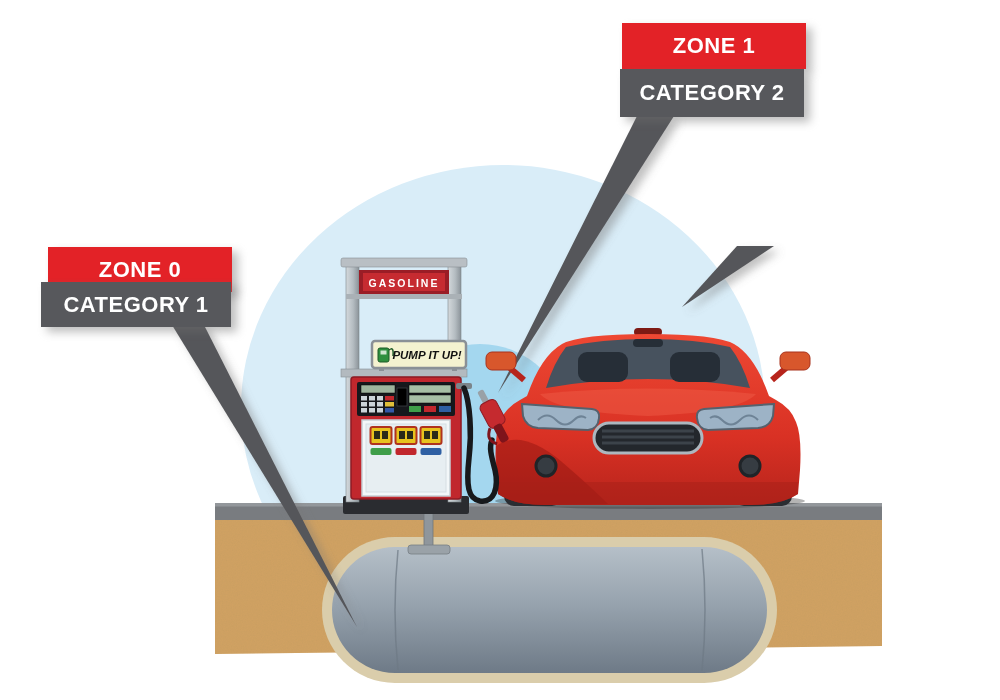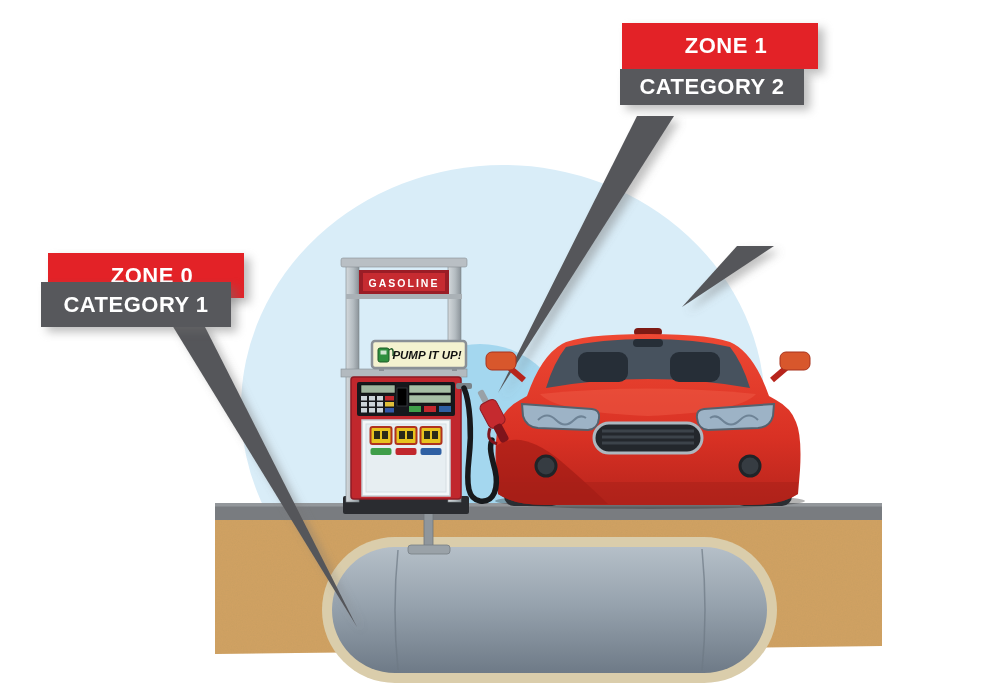--- a/index.html
+++ b/index.html
@@ -2,26 +2,26 @@
 <html><head>
 <meta charset="utf-8">
 <style>
   html,body{margin:0;padding:0;background:#ffffff;}
   body{width:1000px;height:700px;overflow:hidden;font-family:"Liberation Sans",sans-serif;}
   .stage{position:relative;width:1000px;height:700px;background:#ffffff;}
   .stage svg{position:absolute;left:0;top:0;}
   .label-box{position:absolute;display:flex;align-items:center;justify-content:center;
     color:#ffffff;font-weight:700;font-size:22px;letter-spacing:.5px;
     filter:drop-shadow(6px 5px 5px rgba(110,110,110,.45));}
-  .zone-box{background:#e32227;padding-left:12px;}
+  .zone-box{background:#e32227;}
   .cat-box{background:#57585c;}
-  #zone0-red{left:48px;top:253px;width:184px;height:45px;}
+  #zone0-red{left:48px;top:247px;width:184px;height:45px;}
   #zone0-gray{left:41px;top:282px;width:190px;height:45px;}
   #zone1-red{left:622px;top:23px;width:184px;height:46px;}
-  #zone1-gray{left:620px;top:69px;width:184px;height:36px;text-align:center;}
+  #zone1-gray{left:620px;top:69px;width:184px;height:48px;text-align:center;}
   #zone2-red{left:716px;top:155px;width:182px;height:45px;}
   #zone2-gray{left:711px;top:200px;width:190px;height:48px;}
 </style>
 </head>
 <body>
 
 <div class="stage">
 
 <svg width="1000" height="700" viewBox="0 0 1000 700">
   <defs>

